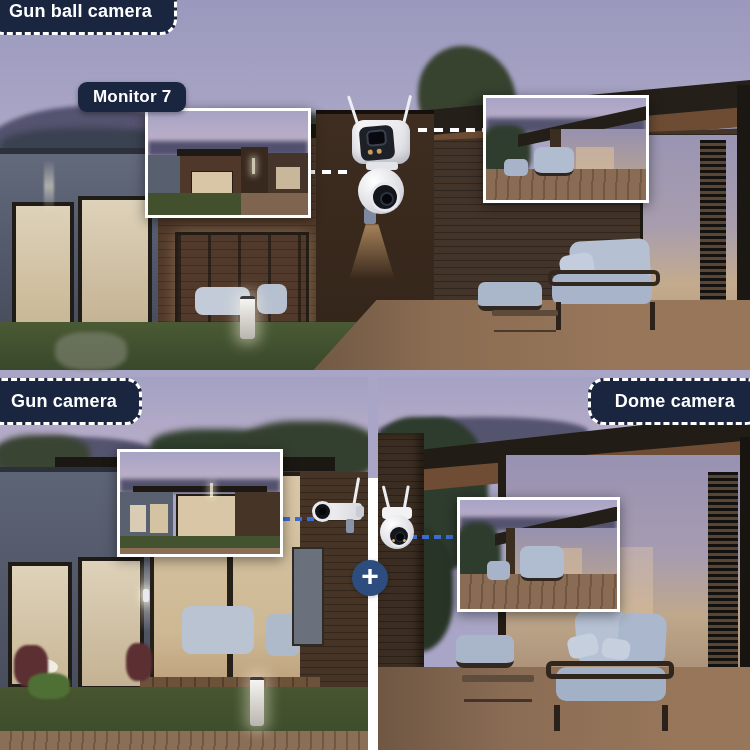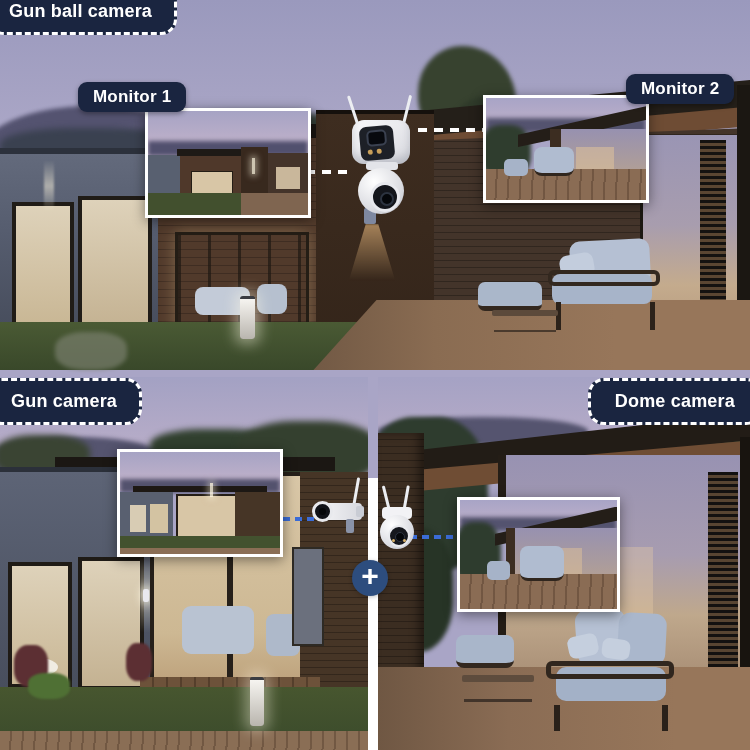--- a/index.html
+++ b/index.html
@@ -124,22 +124,21 @@
       </div>
       <div class="abs" style="left:20px;top:68px;width:32px;height:8px;background:#e3e4e9;border-radius:3px;"></div>
       <div class="abs" style="left:12px;top:74px;width:46px;height:46px;border-radius:50%;background:radial-gradient(circle at 35% 30%,#ffffff,#dcdde2 60%,#b9bcc6);"></div>
       <div class="abs" style="left:24px;top:88px;width:24px;height:24px;border-radius:50%;background:#14161c;border:3px solid #e8e9ee;">
         <div class="abs" style="left:7px;top:7px;width:10px;height:10px;background:#05070b;border:2px solid #2c3340;border-radius:50%;"></div>
       </div>
     </div>
     <div class="abs" style="left:364px;top:208px;width:12px;height:16px;background:#7e88a0;border-radius:2px;z-index:29;"></div>
 
     <div class="label dashed" style="left:-12px;top:-14px;padding:12px 22px 10px 18px;">Gun ball camera</div>
-    <div class="label solid" style="left:78px;top:82px;">Monitor 1</div>
-    <div class="label solid" style="left:626px;top:74px;">Monitor 2</div>
+    <div class="label solid" style="left:78px;top:82px;">Monitor 7</div>
   </div>
 
   <div class="panel" style="left:378px;top:377px;width:372px;height:373px;">
     <div class="abs" style="left:0;top:0;width:372px;height:100px;background:linear-gradient(180deg,#a5a2c4,#bfb0c9);"></div>
     <div class="abs blur2" style="left:0;top:40px;width:210px;height:28px;background:#55546f;border-radius:50% 50% 0 0;"></div>
     <div class="abs blur2" style="left:-15px;top:40px;width:125px;height:155px;background:#2e3c2e;border-radius:40%;"></div>
     <div class="abs blur2" style="left:-10px;top:150px;width:85px;height:125px;background:#273426;border-radius:40%;"></div>
     <div class="abs blur3" style="left:288px;top:26px;width:92px;height:52px;background:#36422f;border-radius:40%;"></div>
 
     <div class="abs" style="left:40px;top:36px;width:332px;height:64px;background:#221c16;clip-path:polygon(0 58%,100% 0,100% 42%,0 100%);"></div>

